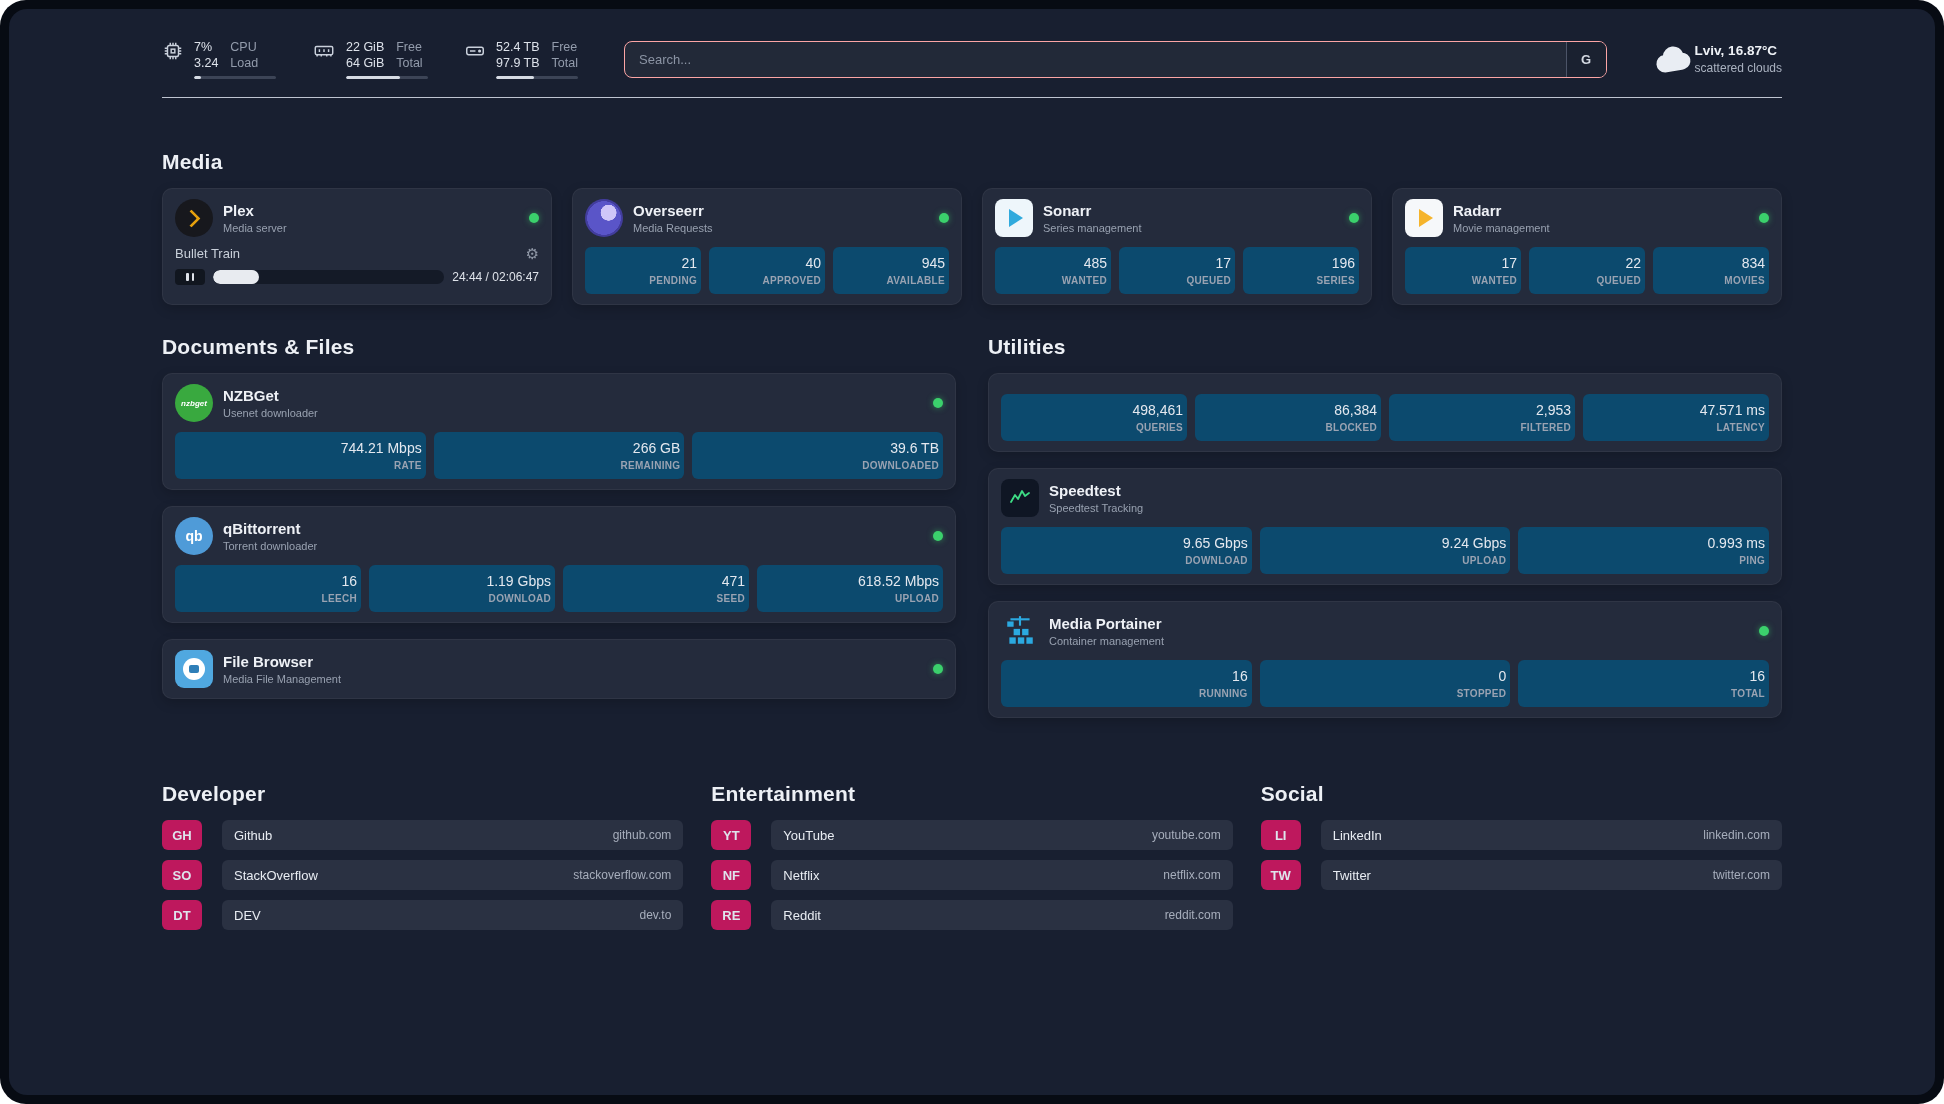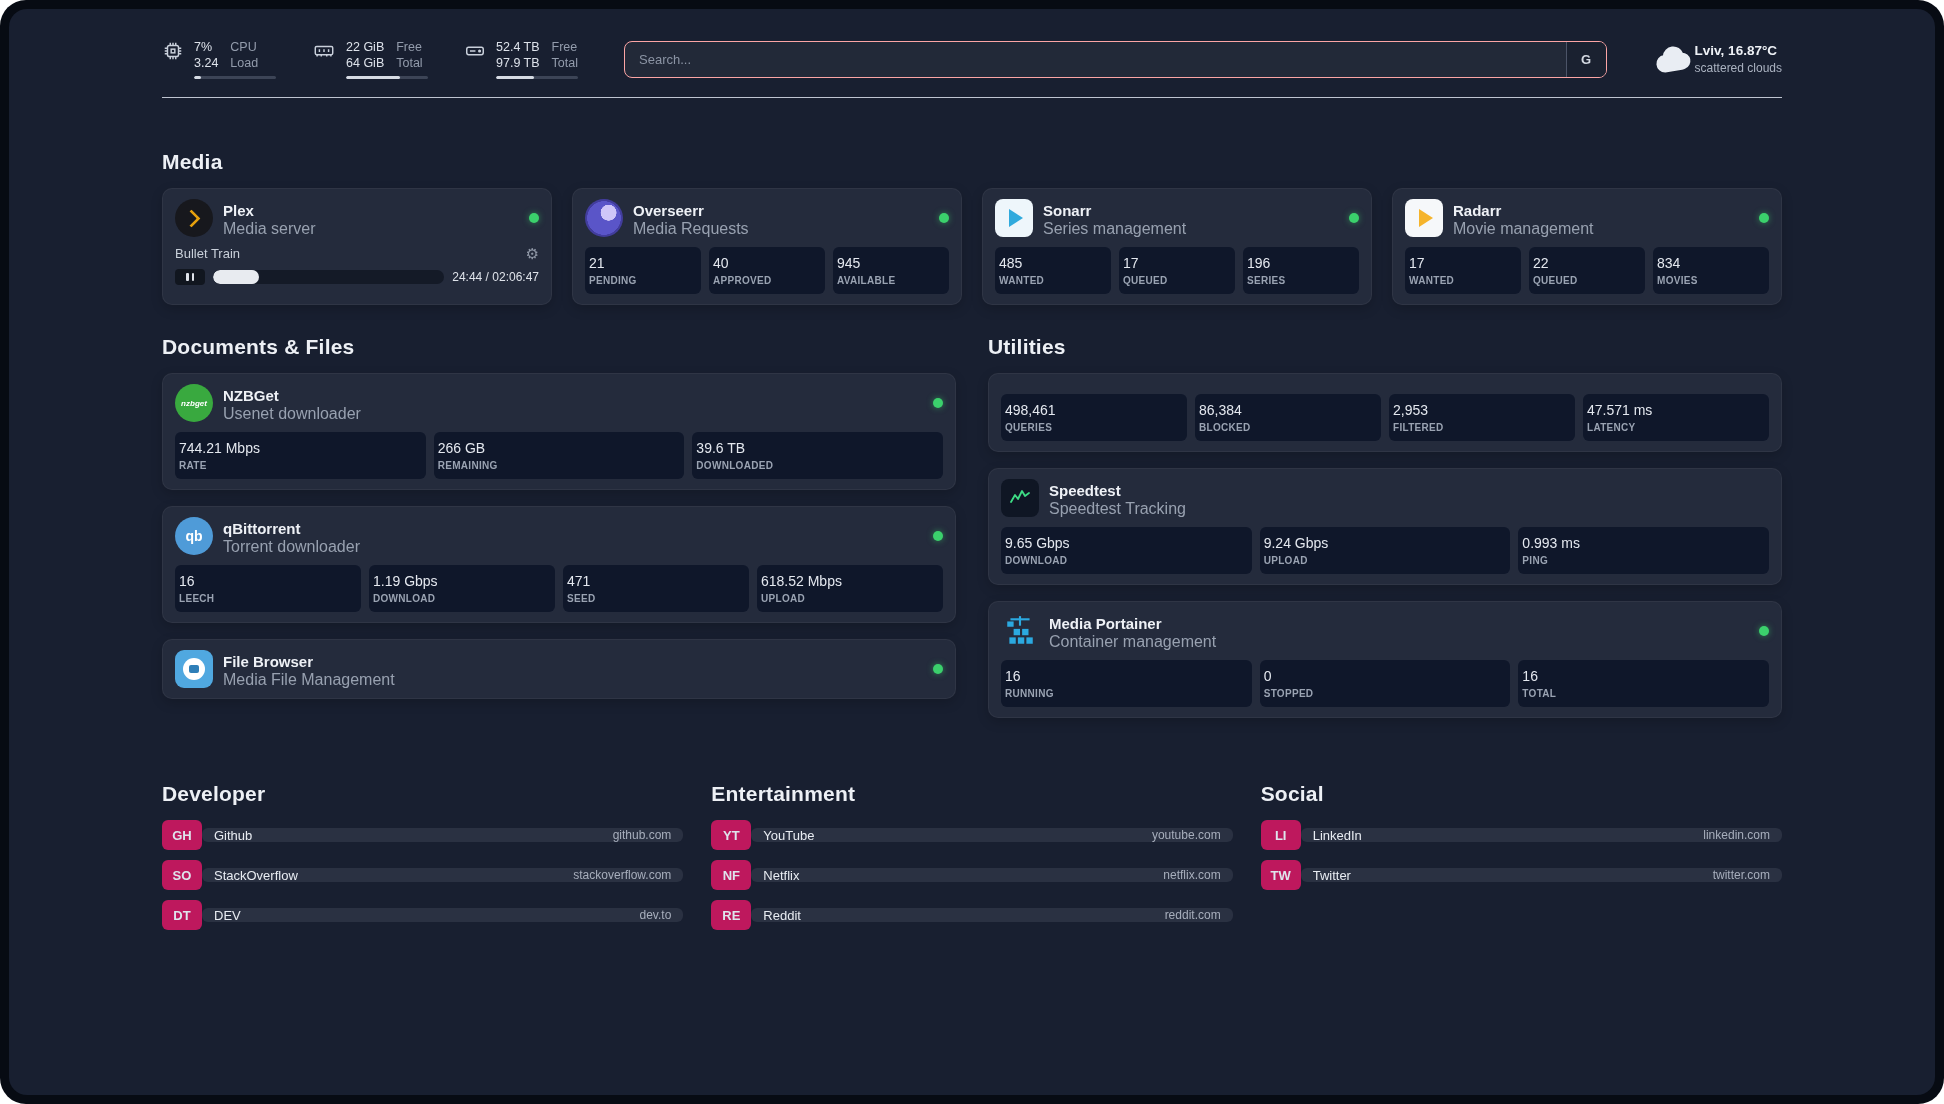--- a/index.html
+++ b/index.html
@@ -35,25 +35,25 @@
   
   .section-title{font-size:21px;font-weight:700;color:#edf0f5;letter-spacing:.2px}
   .media-section{margin-top:52px}
   .cards-row{display:flex;gap:20px;margin-top:14px}
   .cards-row>.card{flex:1}
 
   .card{background:#242b3c;border:1px solid rgba(255,255,255,.05);border-radius:10px;padding:10px 12px;box-shadow:0 4px 12px rgba(0,0,0,.18);cursor:pointer}
   .card-head{display:flex;align-items:center;gap:10px}
   .svc-icon{width:38px;height:38px;flex:0 0 38px;display:flex;align-items:center;justify-content:center;border-radius:8px;font-weight:700;overflow:hidden}
   .svc-name{font-size:15px;font-weight:600;color:#eef1f6;line-height:19px}
-  .svc-desc{font-size:16px;color:#98a1b0;line-height:15px;margin-top:1px}
+  .svc-desc{font-size:11px;color:#98a1b0;line-height:15px;margin-top:1px}
   .dot{width:10px;height:10px;border-radius:50%;background:#3bd06c;margin-left:auto;flex:0 0 10px;box-shadow:0 0 6px rgba(59,208,108,.55)}
 
   .stats{display:flex;gap:8px;margin-top:10px}
-  .stat{flex:1;background:#0f172a;border-radius:6px;padding:8px 4px;text-align:left}
+  .stat{flex:1;background:#0c4a6e;border-radius:6px;padding:8px 4px;text-align:right}
   .stat-val{font-size:14px;color:#e4e8ef;white-space:nowrap}
   .stat-label{font-size:10px;font-weight:700;color:#9aa3b2;margin-top:4px;letter-spacing:.3px}
 
   
   .player{margin-top:9px}
   .player-top{display:flex;align-items:center}
   .ptitle{font-size:13px;color:#c9d0da}
   .gear{margin-left:auto;color:#8f97a6;font-size:15px;cursor:pointer;line-height:1}
   .gear::before{content:"\2699"}
   .player-row{display:flex;align-items:center;gap:8px;margin-top:8px}
@@ -67,21 +67,21 @@
   .two-col{display:grid;grid-template-columns:1fr 1fr;gap:32px;margin-top:30px;align-items:start}
   .col .section-title{margin-bottom:14px}
   .col .card{margin-bottom:16px}
   .col .card:last-child{margin-bottom:0}
 
   
   .bookmarks{display:grid;grid-template-columns:1fr 1fr 1fr;gap:28px;margin-top:64px;align-items:start}
   .bm-title{margin-bottom:16px}
   .bm-row{display:flex;align-items:center;margin-bottom:10px;cursor:pointer}
   .bm-abbr{width:40px;height:30px;flex:0 0 40px;background:#be185d;border-radius:6px;display:flex;align-items:center;justify-content:center;font-size:13px;font-weight:700;color:#dfe4ec}
-  .bm-bar{flex:1;height:14px;margin-left:0;background:#2a3142;border-radius:6px;display:flex;align-items:center;padding:0 12px}
+  .bm-bar{flex:1;height:30px;margin-left:20px;background:#2a3142;border-radius:6px;display:flex;align-items:center;padding:0 12px}
   .bm-name{font-size:13px;color:#e8ecf2}
   .bm-url{margin-left:auto;font-size:12px;color:#a7aebc}
 
   
   .icon-plex{background:#17181d;border-radius:50%}
   .icon-plex::before{content:"";width:10px;height:10px;border-top:3.5px solid #e5a00d;border-right:3.5px solid #e5a00d;transform:rotate(45deg);margin-left:-5px;border-radius:1px}
   .icon-overseerr{border-radius:50%;background:radial-gradient(circle at 62% 36%, #cfc6f8 0 23%, rgba(0,0,0,0) 24%),radial-gradient(circle at 50% 50%, #5a55c8 0 62%, #423d9d 63%)}
   .icon-sonarr{background:#eef6fb;border-radius:8px}
   .icon-sonarr::before{content:"";border-left:14px solid #30aadd;border-top:9px solid transparent;border-bottom:9px solid transparent;margin-left:4px}
   .icon-radarr{background:#f6f8fa;border-radius:8px}

